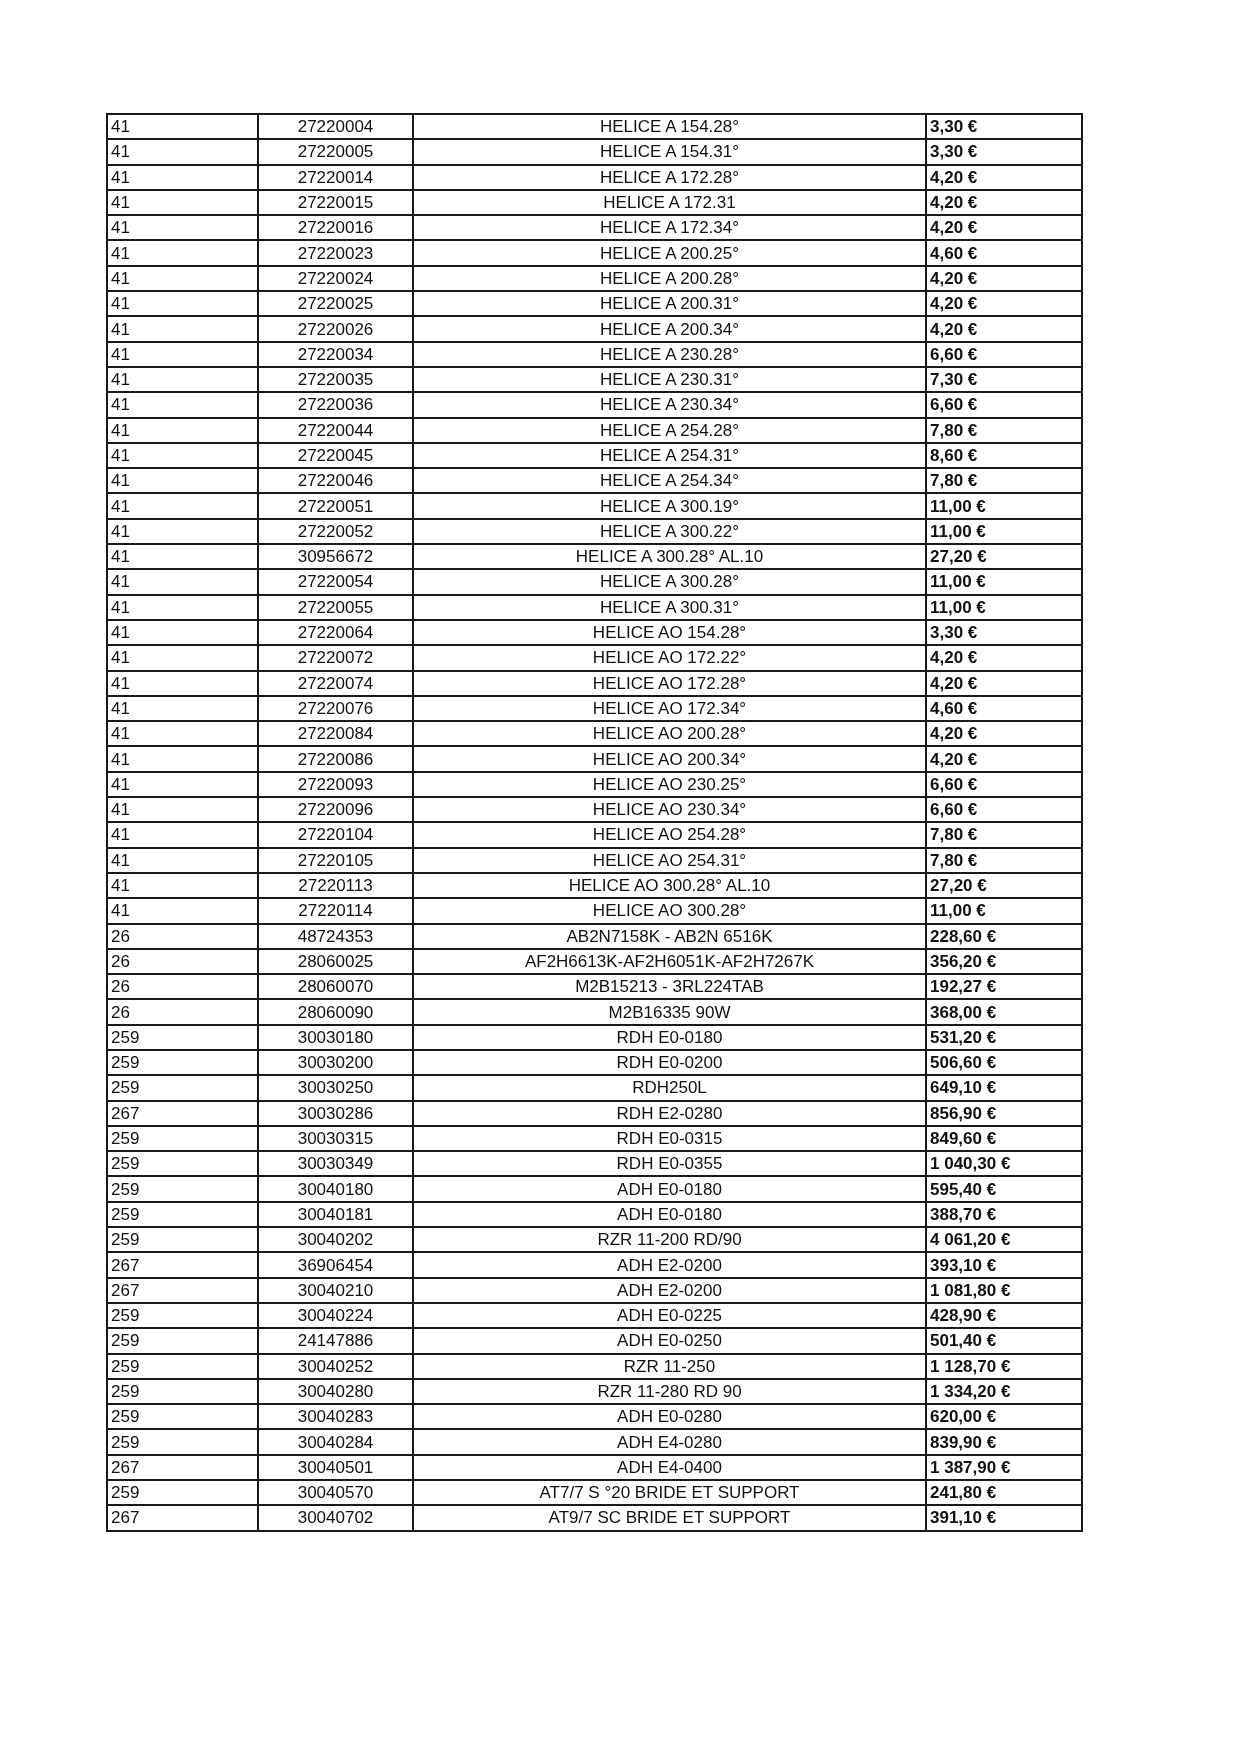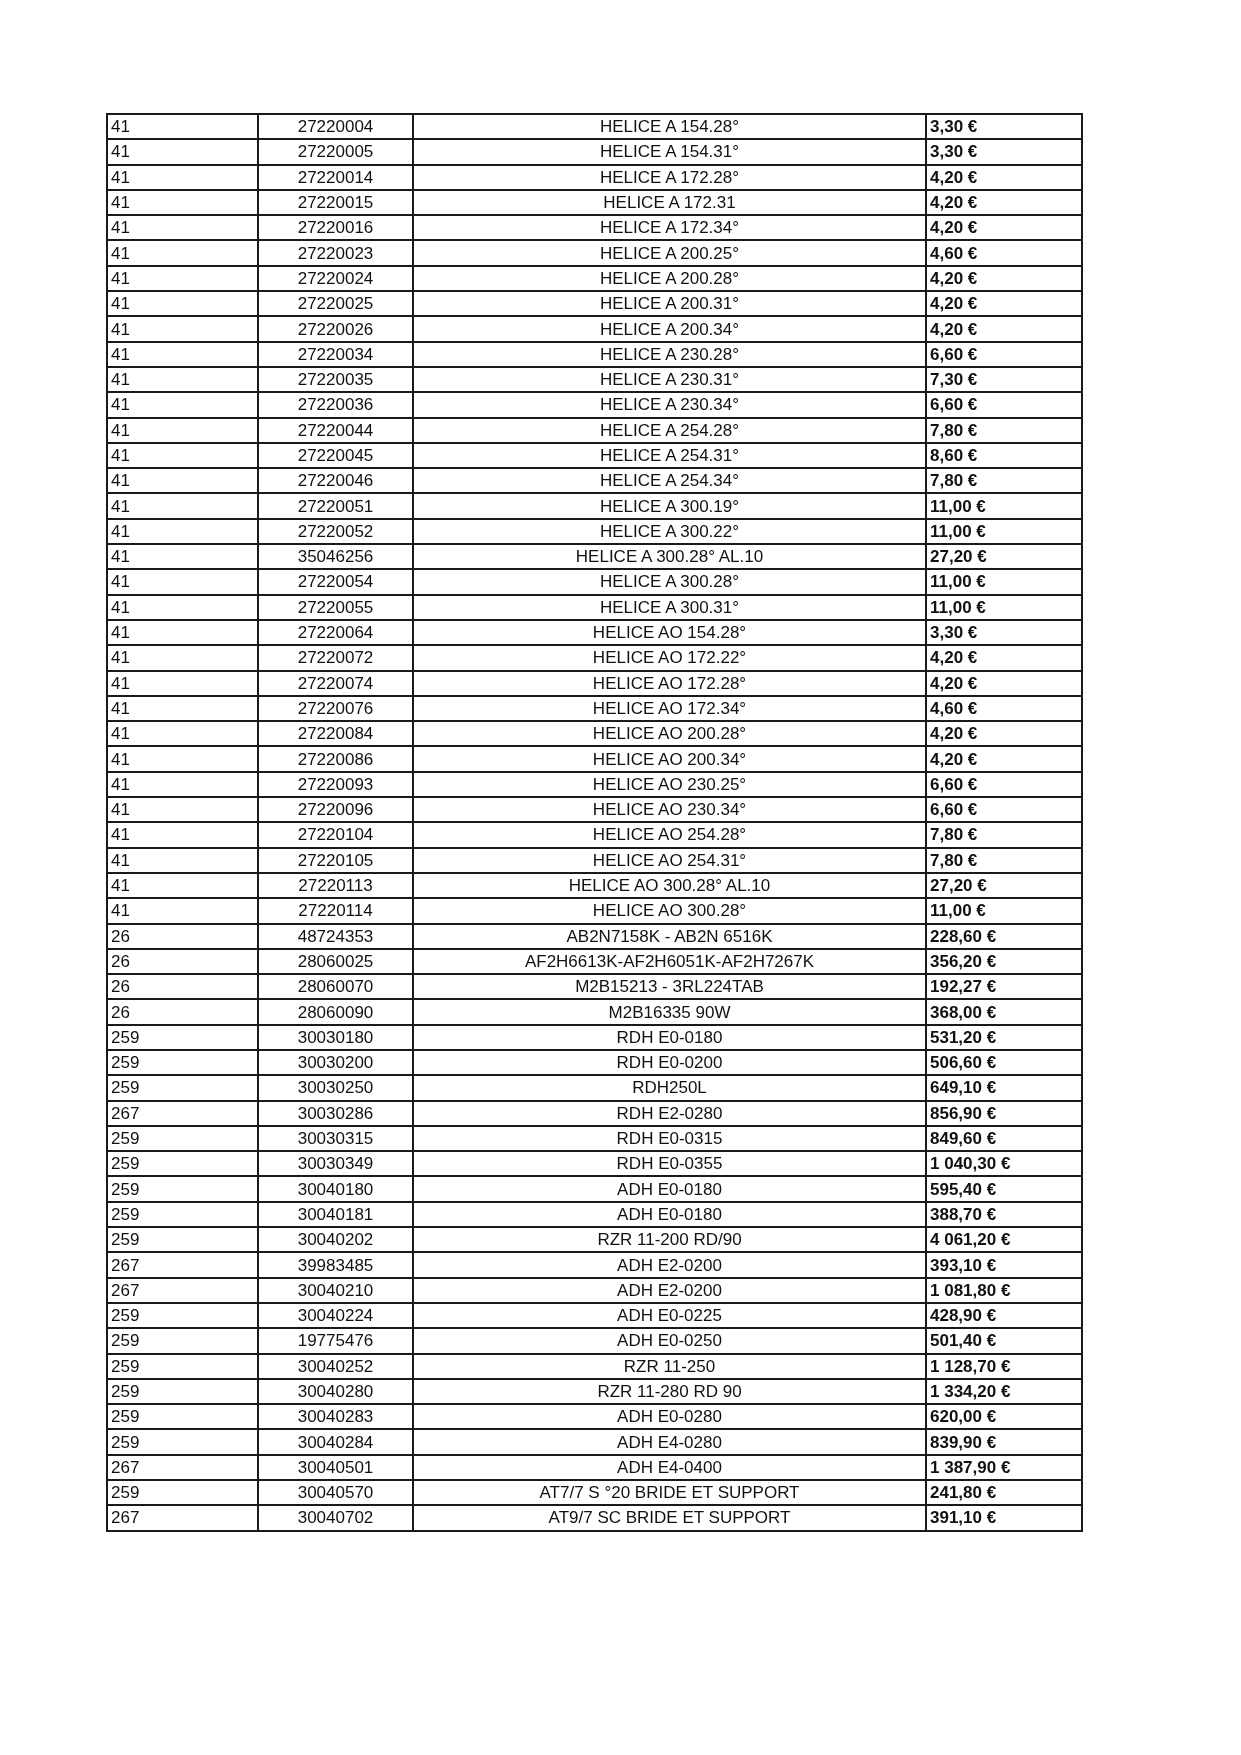--- a/index.html
+++ b/index.html
@@ -141,21 +141,21 @@
           <td class="price">11,00 €</td>
         </tr>
         <tr>
           <td class="group">41</td>
           <td class="ref">27220052</td>
           <td class="desc">HELICE A  300.22°</td>
           <td class="price">11,00 €</td>
         </tr>
         <tr>
           <td class="group">41</td>
-          <td class="ref">35046256</td>
+          <td class="ref">30956672</td>
           <td class="desc">HELICE A 300.28° AL.10</td>
           <td class="price">27,20 €</td>
         </tr>
         <tr>
           <td class="group">41</td>
           <td class="ref">27220054</td>
           <td class="desc">HELICE A  300.28°</td>
           <td class="price">11,00 €</td>
         </tr>
         <tr>
@@ -309,39 +309,39 @@
           <td class="price">388,70 €</td>
         </tr>
         <tr>
           <td class="group">259</td>
           <td class="ref">30040202</td>
           <td class="desc">RZR 11-200 RD/90</td>
           <td class="price">4 061,20 €</td>
         </tr>
         <tr>
           <td class="group">267</td>
-          <td class="ref">39983485</td>
+          <td class="ref">36906454</td>
           <td class="desc">ADH E2-0200</td>
           <td class="price">393,10 €</td>
         </tr>
         <tr>
           <td class="group">267</td>
           <td class="ref">30040210</td>
           <td class="desc">ADH E2-0200</td>
           <td class="price">1 081,80 €</td>
         </tr>
         <tr>
           <td class="group">259</td>
           <td class="ref">30040224</td>
           <td class="desc">ADH E0-0225</td>
           <td class="price">428,90 €</td>
         </tr>
         <tr>
           <td class="group">259</td>
-          <td class="ref">19775476</td>
+          <td class="ref">24147886</td>
           <td class="desc">ADH E0-0250</td>
           <td class="price">501,40 €</td>
         </tr>
         <tr>
           <td class="group">259</td>
           <td class="ref">30040252</td>
           <td class="desc">RZR 11-250</td>
           <td class="price">1 128,70 €</td>
         </tr>
         <tr>

